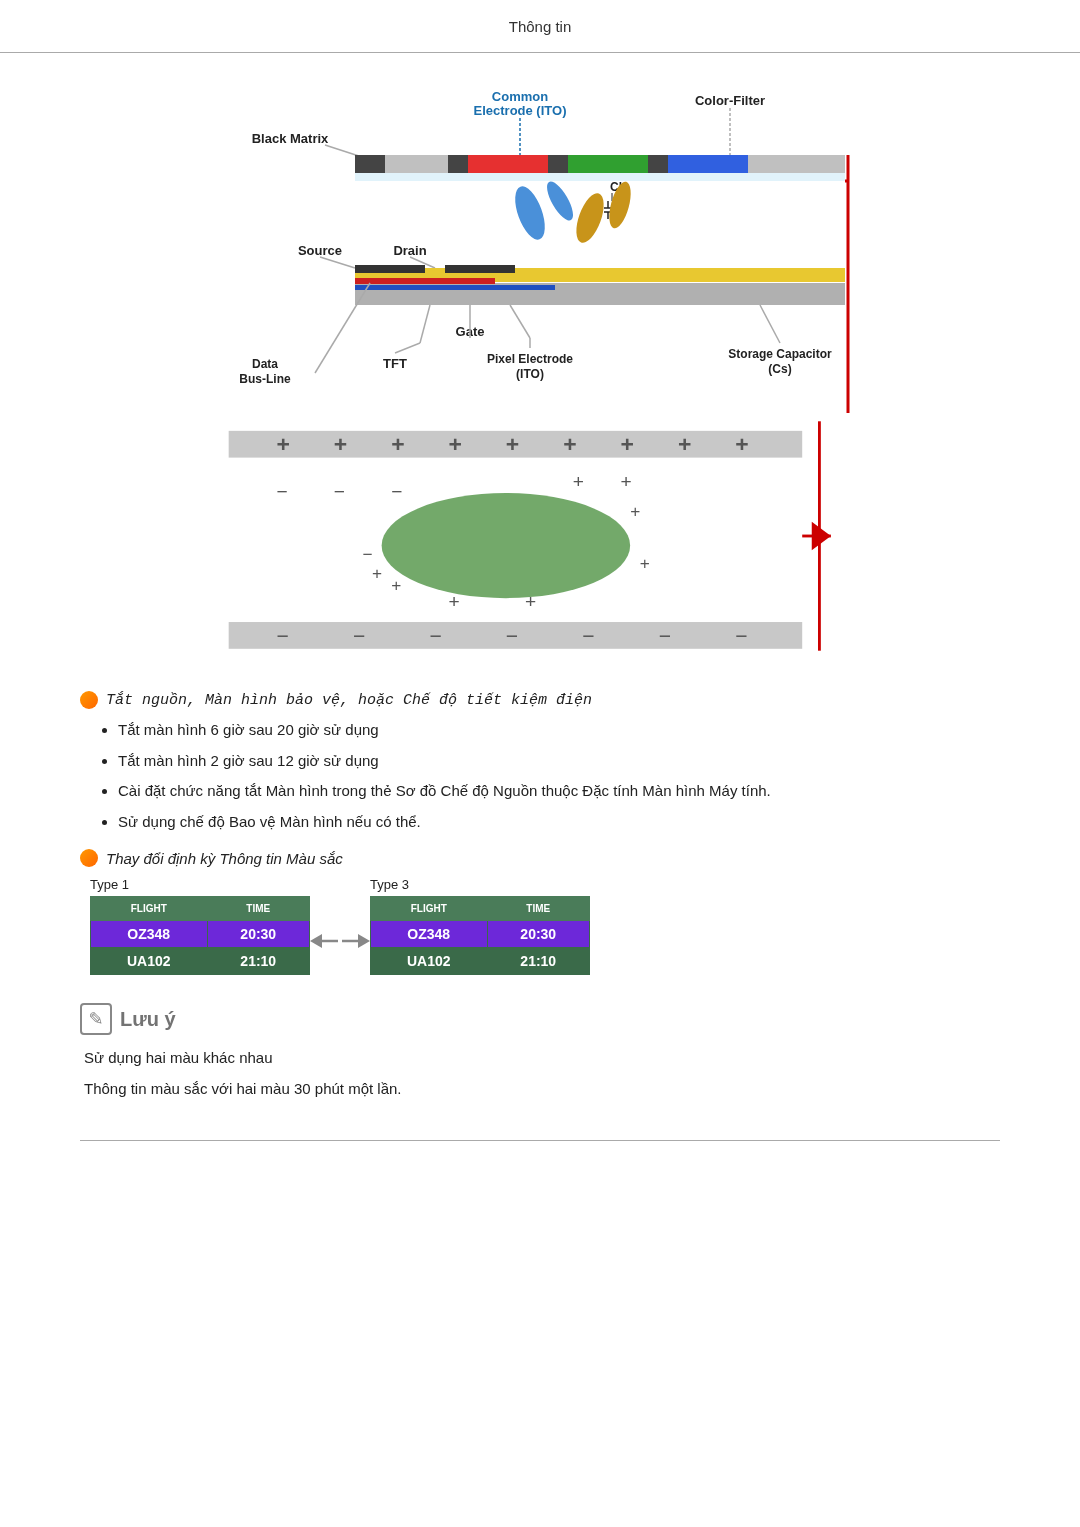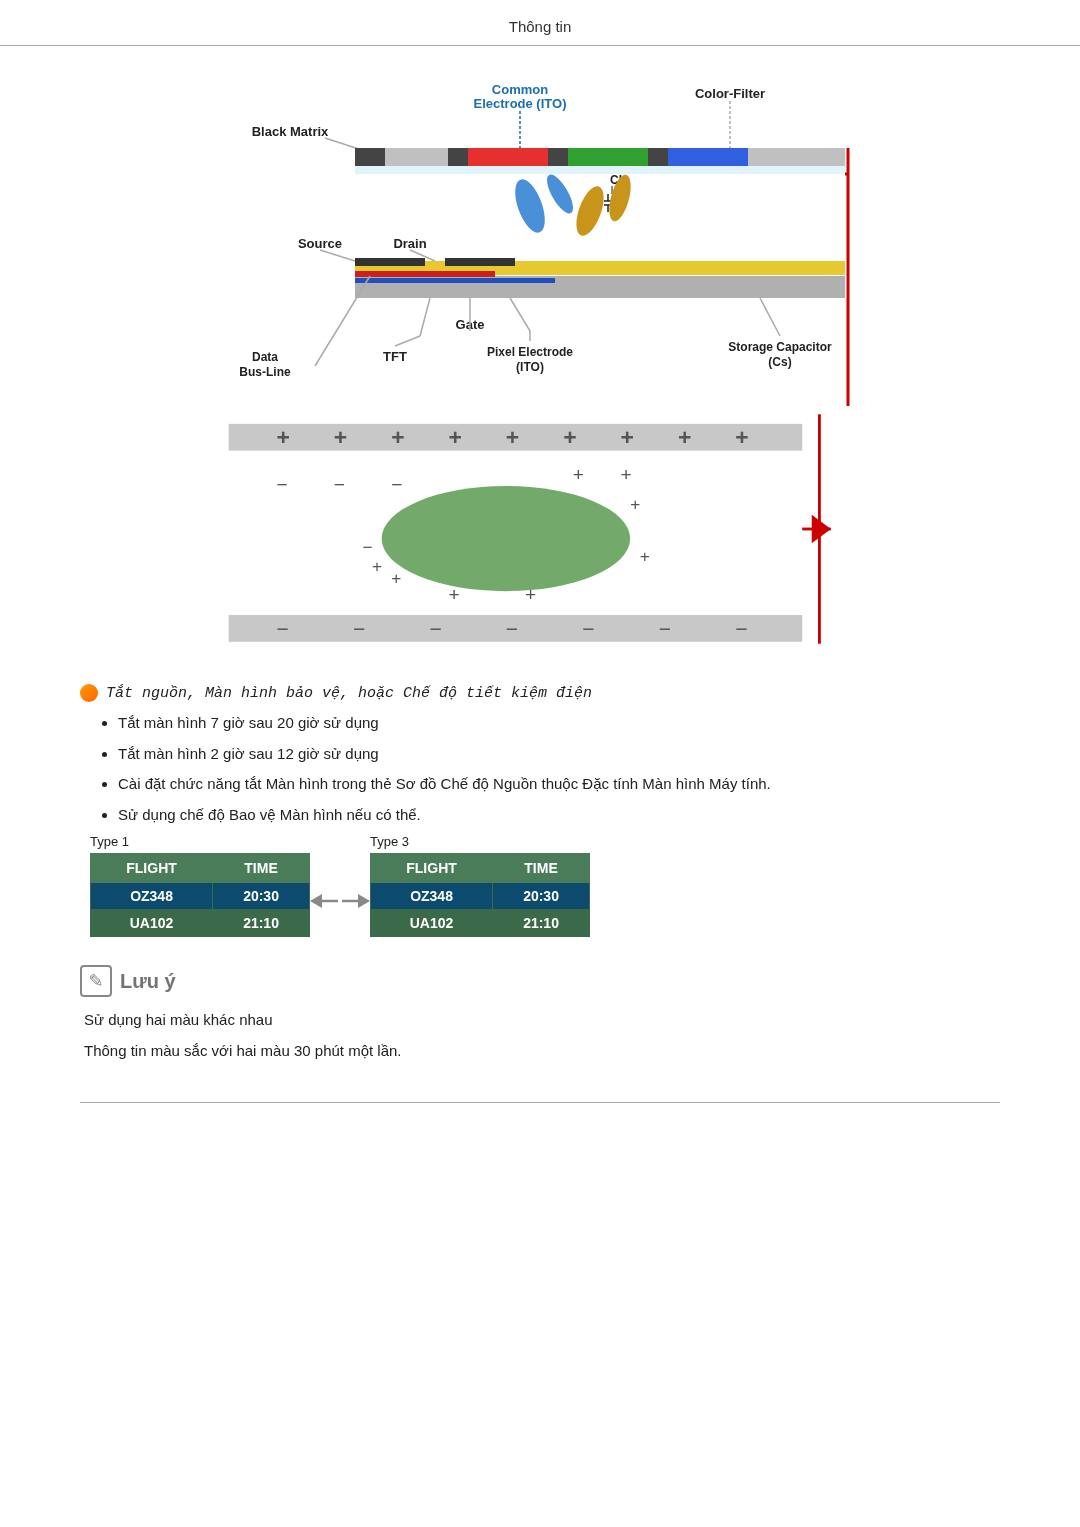--- a/index.html
+++ b/index.html
@@ -7,21 +7,21 @@
       background: #ffffff;
       font-family: Arial, sans-serif;
       font-size: 15px;
       color: #222;
       width: 1080px;
       min-height: 1527px;
     }
 
     .page-header {
       text-align: center;
-      padding: 18px 0 10px 0;
+      padding: 18px 0 17px 0;
       font-size: 15px;
       color: #333;
       border-bottom: 1.5px solid #aaa;
       margin-bottom: 30px;
     }
 
     .main-content {
       padding: 0 80px 60px 80px;
     }
 
@@ -78,28 +78,28 @@
 
     .flight-table {
       border-collapse: collapse;
       width: 220px;
     }
 
     .flight-table th {
       background: #4a7c59;
       color: #fff;
       font-weight: bold;
-      font-size: 14px;
+      font-size: 10px;
       padding: 6px 10px;
       text-align: center;
       border: 1px solid #4a7c59;
     }
 
     .flight-table td {
-      background: #0c4a6e;
+      background: #6d28d9;
       color: #fff;
       font-weight: bold;
       font-size: 14px;
       padding: 5px 10px;
       text-align: center;
       border: 1px solid #3a6a49;
     }
 
     .flight-table tr:nth-child(even) td {
       background: #3a6a49;
@@ -314,26 +314,30 @@
       <line x1="648" y1="0" x2="648" y2="240" stroke="#cc0000" stroke-width="3"></line>
     </svg>
   </div>
 
   <div class="orange-bullet-line" style="margin-top: 32px; font-family: Liberation Mono, monospace;">
     <span class="orange-dot"></span>
     <span class="orange-bullet-label">Tắt nguồn, Màn hình bảo vệ, hoặc Chế độ tiết kiệm điện</span>
   </div>
 
   <ul class="bullet-list">
-    <li>Tắt màn hình 7 giờ sau 20 giờ sử dụng</li>
+    <li>Tắt màn hình 6 giờ sau 20 giờ sử dụng</li>
     <li>Tắt màn hình 2 giờ sau 12 giờ sử dụng</li>
     <li>Cài đặt chức năng tắt Màn hình trong thẻ Sơ đồ Chế độ Nguồn thuộc Đặc tính Màn hình Máy tính.</li>
     <li>Sử dụng chế độ Bao vệ Màn hình nếu có thể.</li>
   </ul>
 
+  <div class="orange-bullet-line" style="margin-top: 16px; margin-bottom: 10px;">
+    <span class="orange-dot"></span>
+    <span class="orange-bullet-label">Thay đổi định kỳ Thông tin Màu sắc</span>
+  </div>
 
   <div class="flight-tables-row">
 
     <div class="type-block">
       <span class="type-label">Type 1</span>
       <table class="flight-table">
         <thead>
           <tr>
             <th>FLIGHT</th>
             <th>TIME</th>

